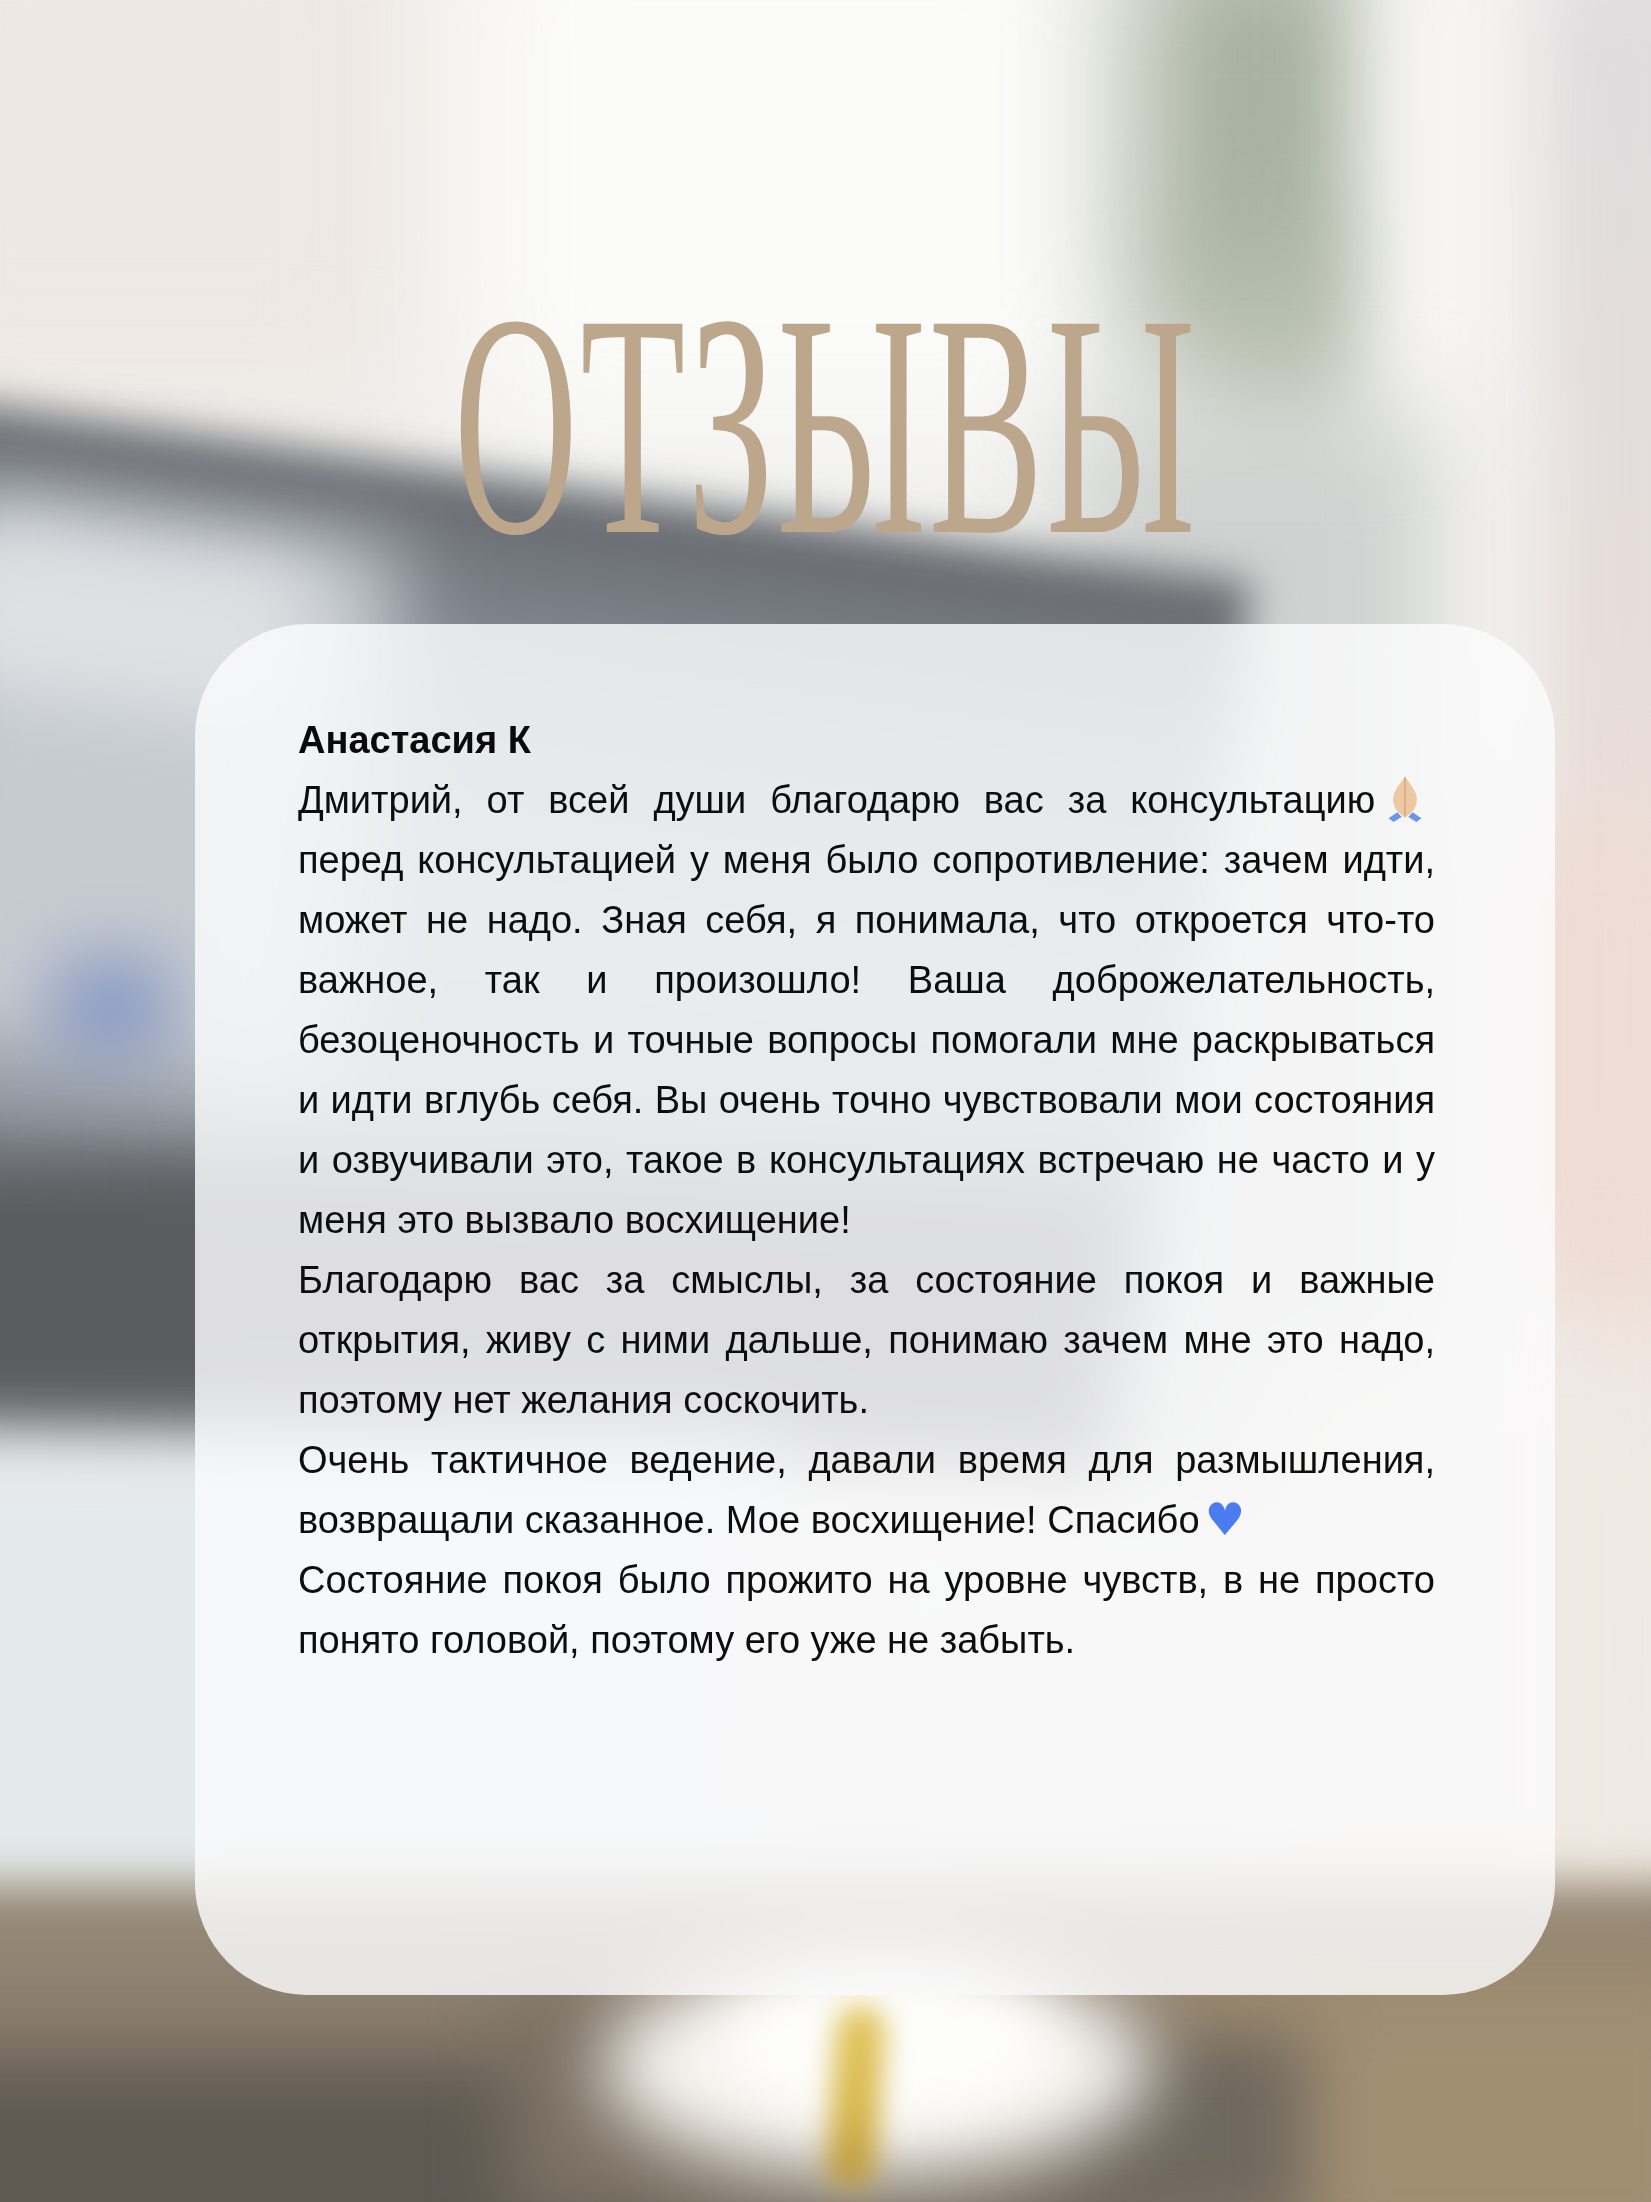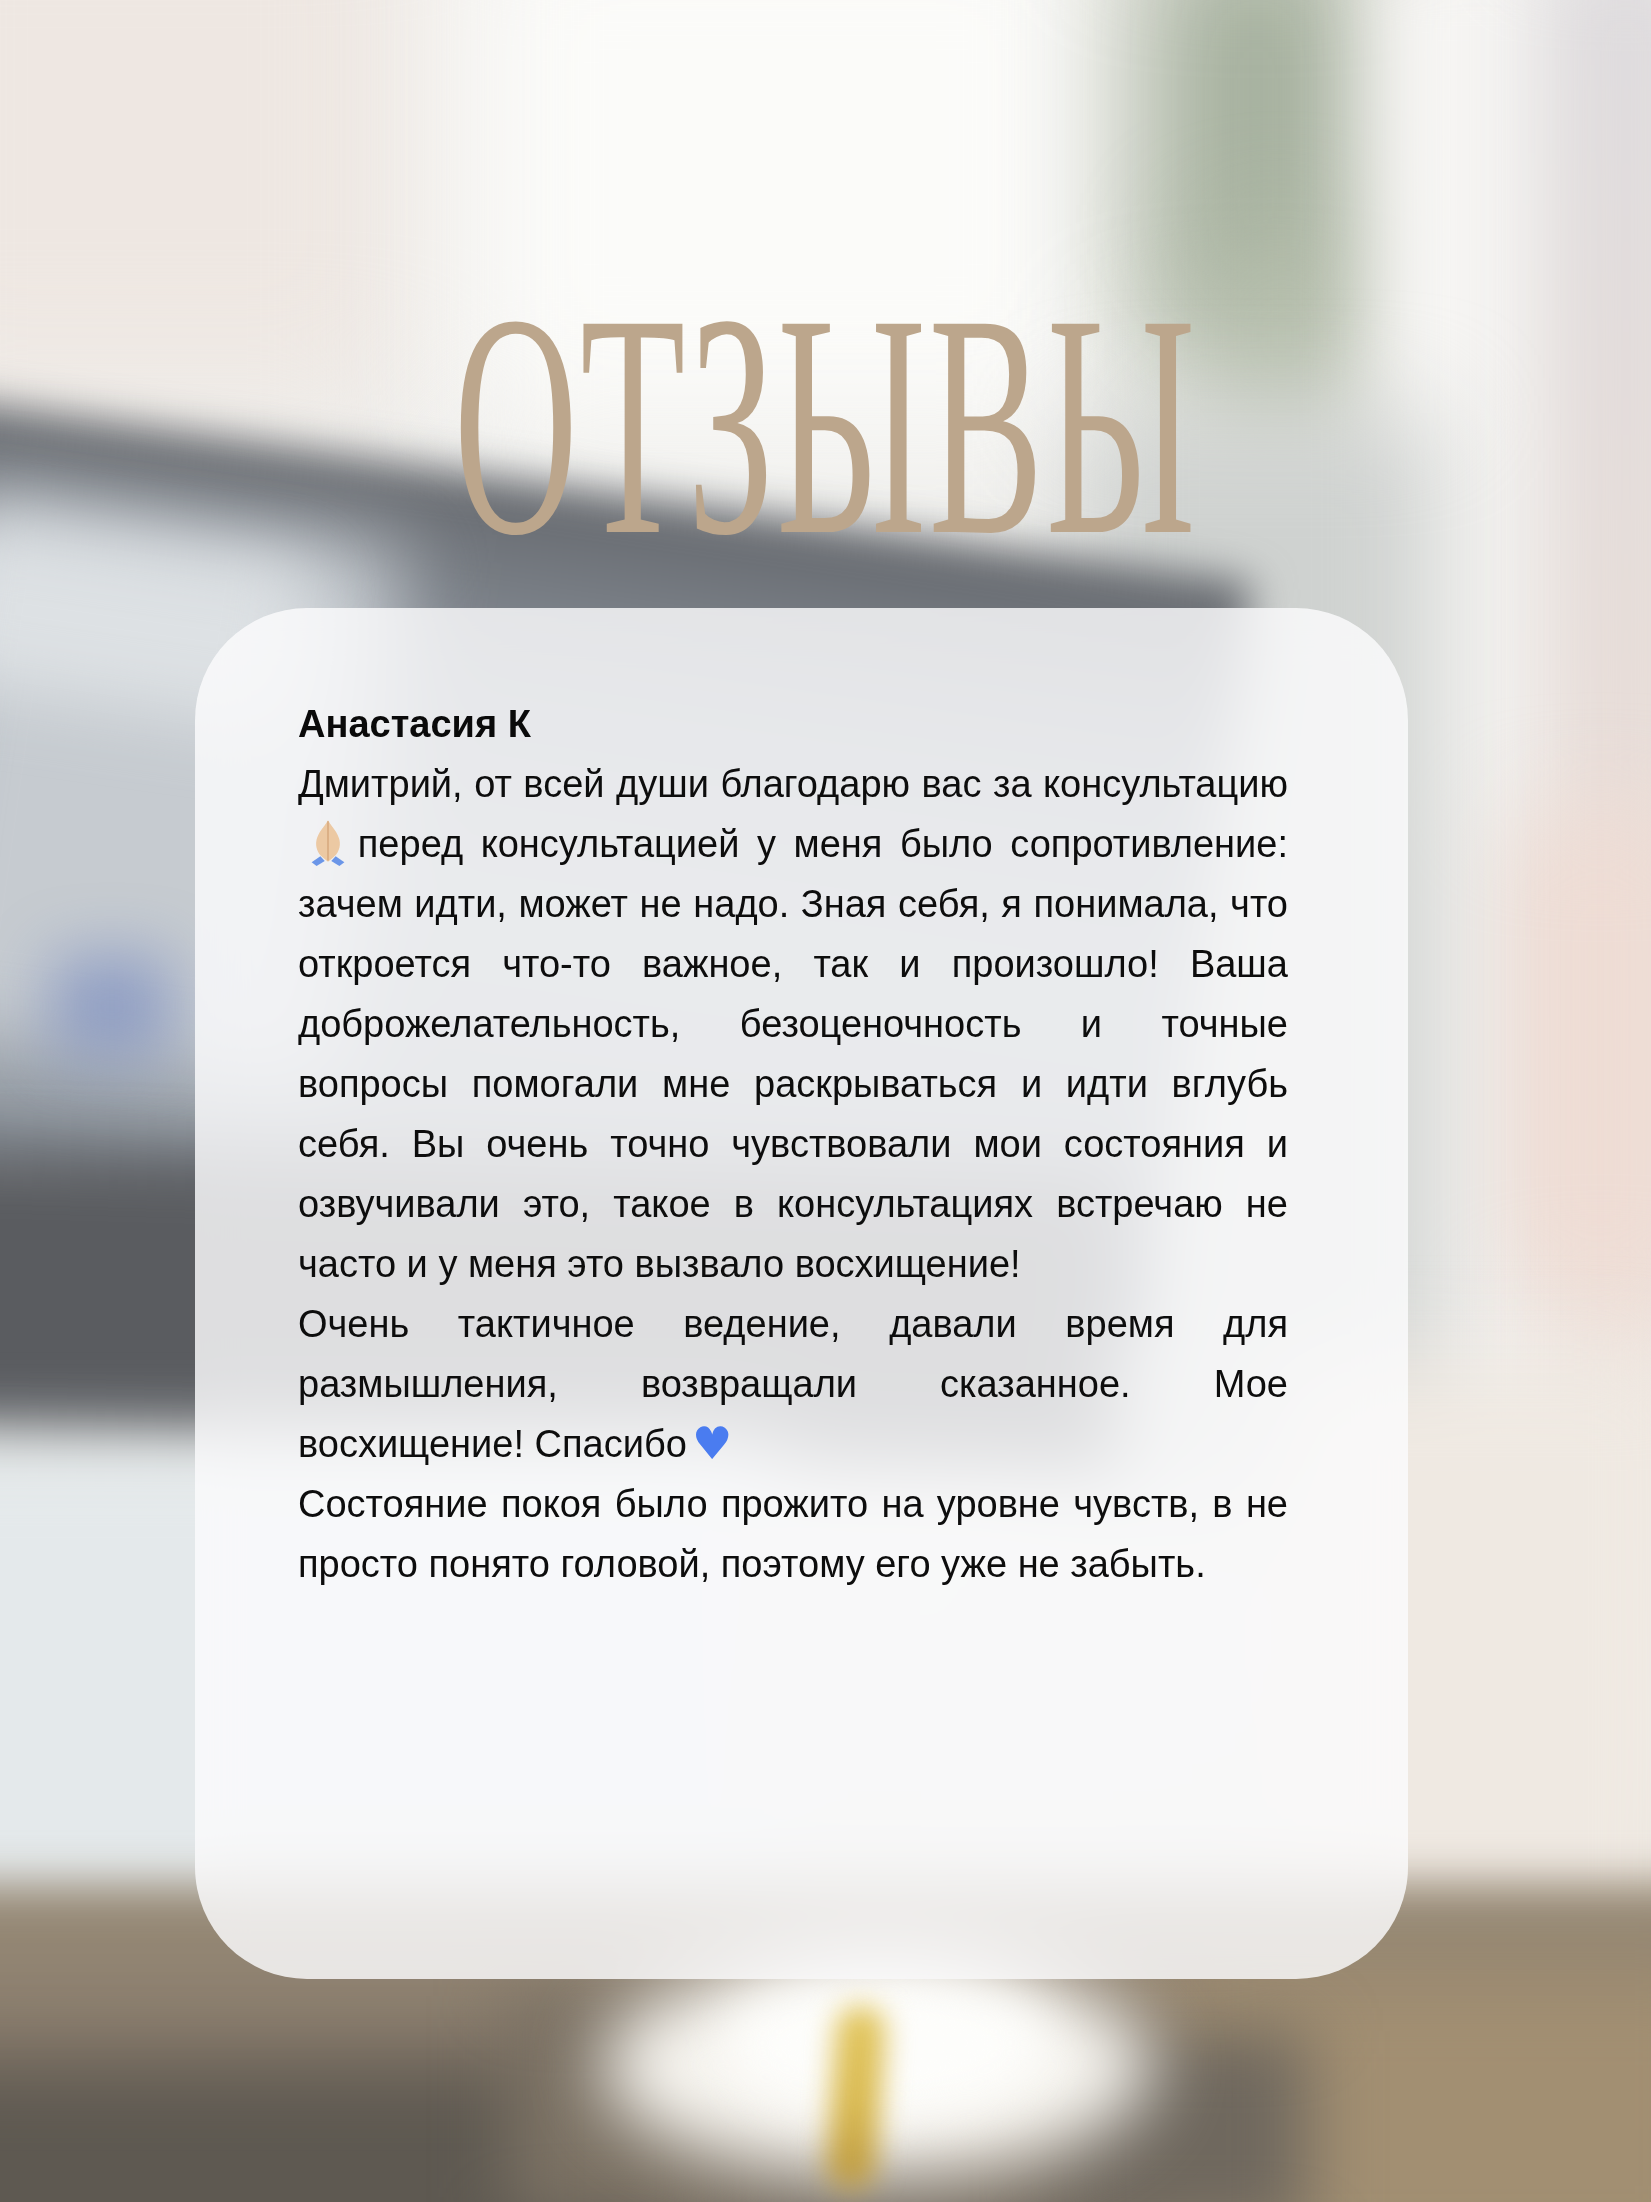--- a/index.html
+++ b/index.html
@@ -45,22 +45,22 @@
   .desk-right   { left:1153px; top:1962px; width:585px;  height:327px;  background:#a28f72; filter:blur(43px); }
   .book-shadow-l{ left:508px;  top:1996px; width:224px;  height:224px;  background:#7c7264; filter:blur(34px); }
   .book-shadow-r{ left:1050px; top:2031px; width:258px;  height:206px;  background:#6f685e; filter:blur(34px); }
   .book-white   { left:602px;  top:1953px; width:551px;  height:224px;  background:#f7f5f0; border-radius:50%; filter:blur(36px); }
   .book-bright  { left:723px;  top:1970px; width:327px;  height:146px;  background:#fdfdfb; border-radius:50%; filter:blur(26px); }
   .pencil       { left:831px;  top:2005px; width:50px;   height:185px;  background:linear-gradient(180deg,#e3c75e 0%,#d8b84e 55%,#b9953d 100%);
                   border-radius:26px; transform:rotate(4deg); filter:blur(13.8px); }
 
   
   .review-card {
-    position:absolute; left:195px; top:608px;
-    width:1213px; height:1371px;
+    position:absolute; left:195px; top:624px;
+    width:1360px; height:1371px;
     border-radius:112px;
     background:rgba(251,251,252,0.82);
     -webkit-backdrop-filter:blur(24px);
     backdrop-filter:blur(24px);
     overflow:hidden;
   }
   .card-inner { padding:86px 120px 0 103px; }
   .author {
     font-size:38px; font-weight:bold; color:#0a0a0a;
     line-height:60px; margin:0;
@@ -129,20 +129,21 @@
   <div class="review-card">
     <div class="card-inner">
       <p class="author">Анастасия К</p>
       <div class="body-text">
         <p><span>Дмитрий, от всей души благодарю вас за консультацию</span><span class="emoji"><svg viewBox="0 0 40 44" width="46" height="48" aria-hidden="true">
                 <path d="M13 35 L5 40.5 L9.5 44 L17 39.5 Z" fill="#6b96e8"></path>
                 <path d="M27 35 L35 40.5 L30.5 44 L23 39.5 Z" fill="#6b96e8"></path>
                 <path d="M20 2 C16 9 11 13 9.5 20 C8 27 11 33 15 36 L20 40 L25 36 C29 33 32 27 30.5 20 C29 13 24 9 20 2 Z" fill="#ecc9a3"></path>
                 <path d="M20 3 L20 39" stroke="#d9ad82" stroke-width="1.6" fill="none"></path>
               </svg></span><span>перед консультацией у меня было сопротивление: зачем идти, может не надо. Зная себя, я понимала, что откроется что-то важное, так и произошло! Ваша доброжелательность, безоценочность и точные вопросы помогали мне раскрываться и идти вглубь себя. Вы очень точно чувствовали мои состояния и озвучивали это, такое в консультациях встречаю не часто и у меня это вызвало восхищение!</span></p>
+        <p>Благодарю вас за смыслы, за состояние покоя и важные открытия, живу с ними дальше, понимаю зачем мне это надо, поэтому нет желания соскочить.</p>
         <p><span>Очень тактичное ведение, давали время для размышления, возвращали сказанное. Мое восхищение! Спасибо</span><span class="heart">♥</span></p>
         <p>Состояние покоя было прожито на уровне чувств, в не просто понято головой, поэтому его уже не забыть.</p>
       </div>
     </div>
   </div>
 
 </div>
 
 
 </body></html>

